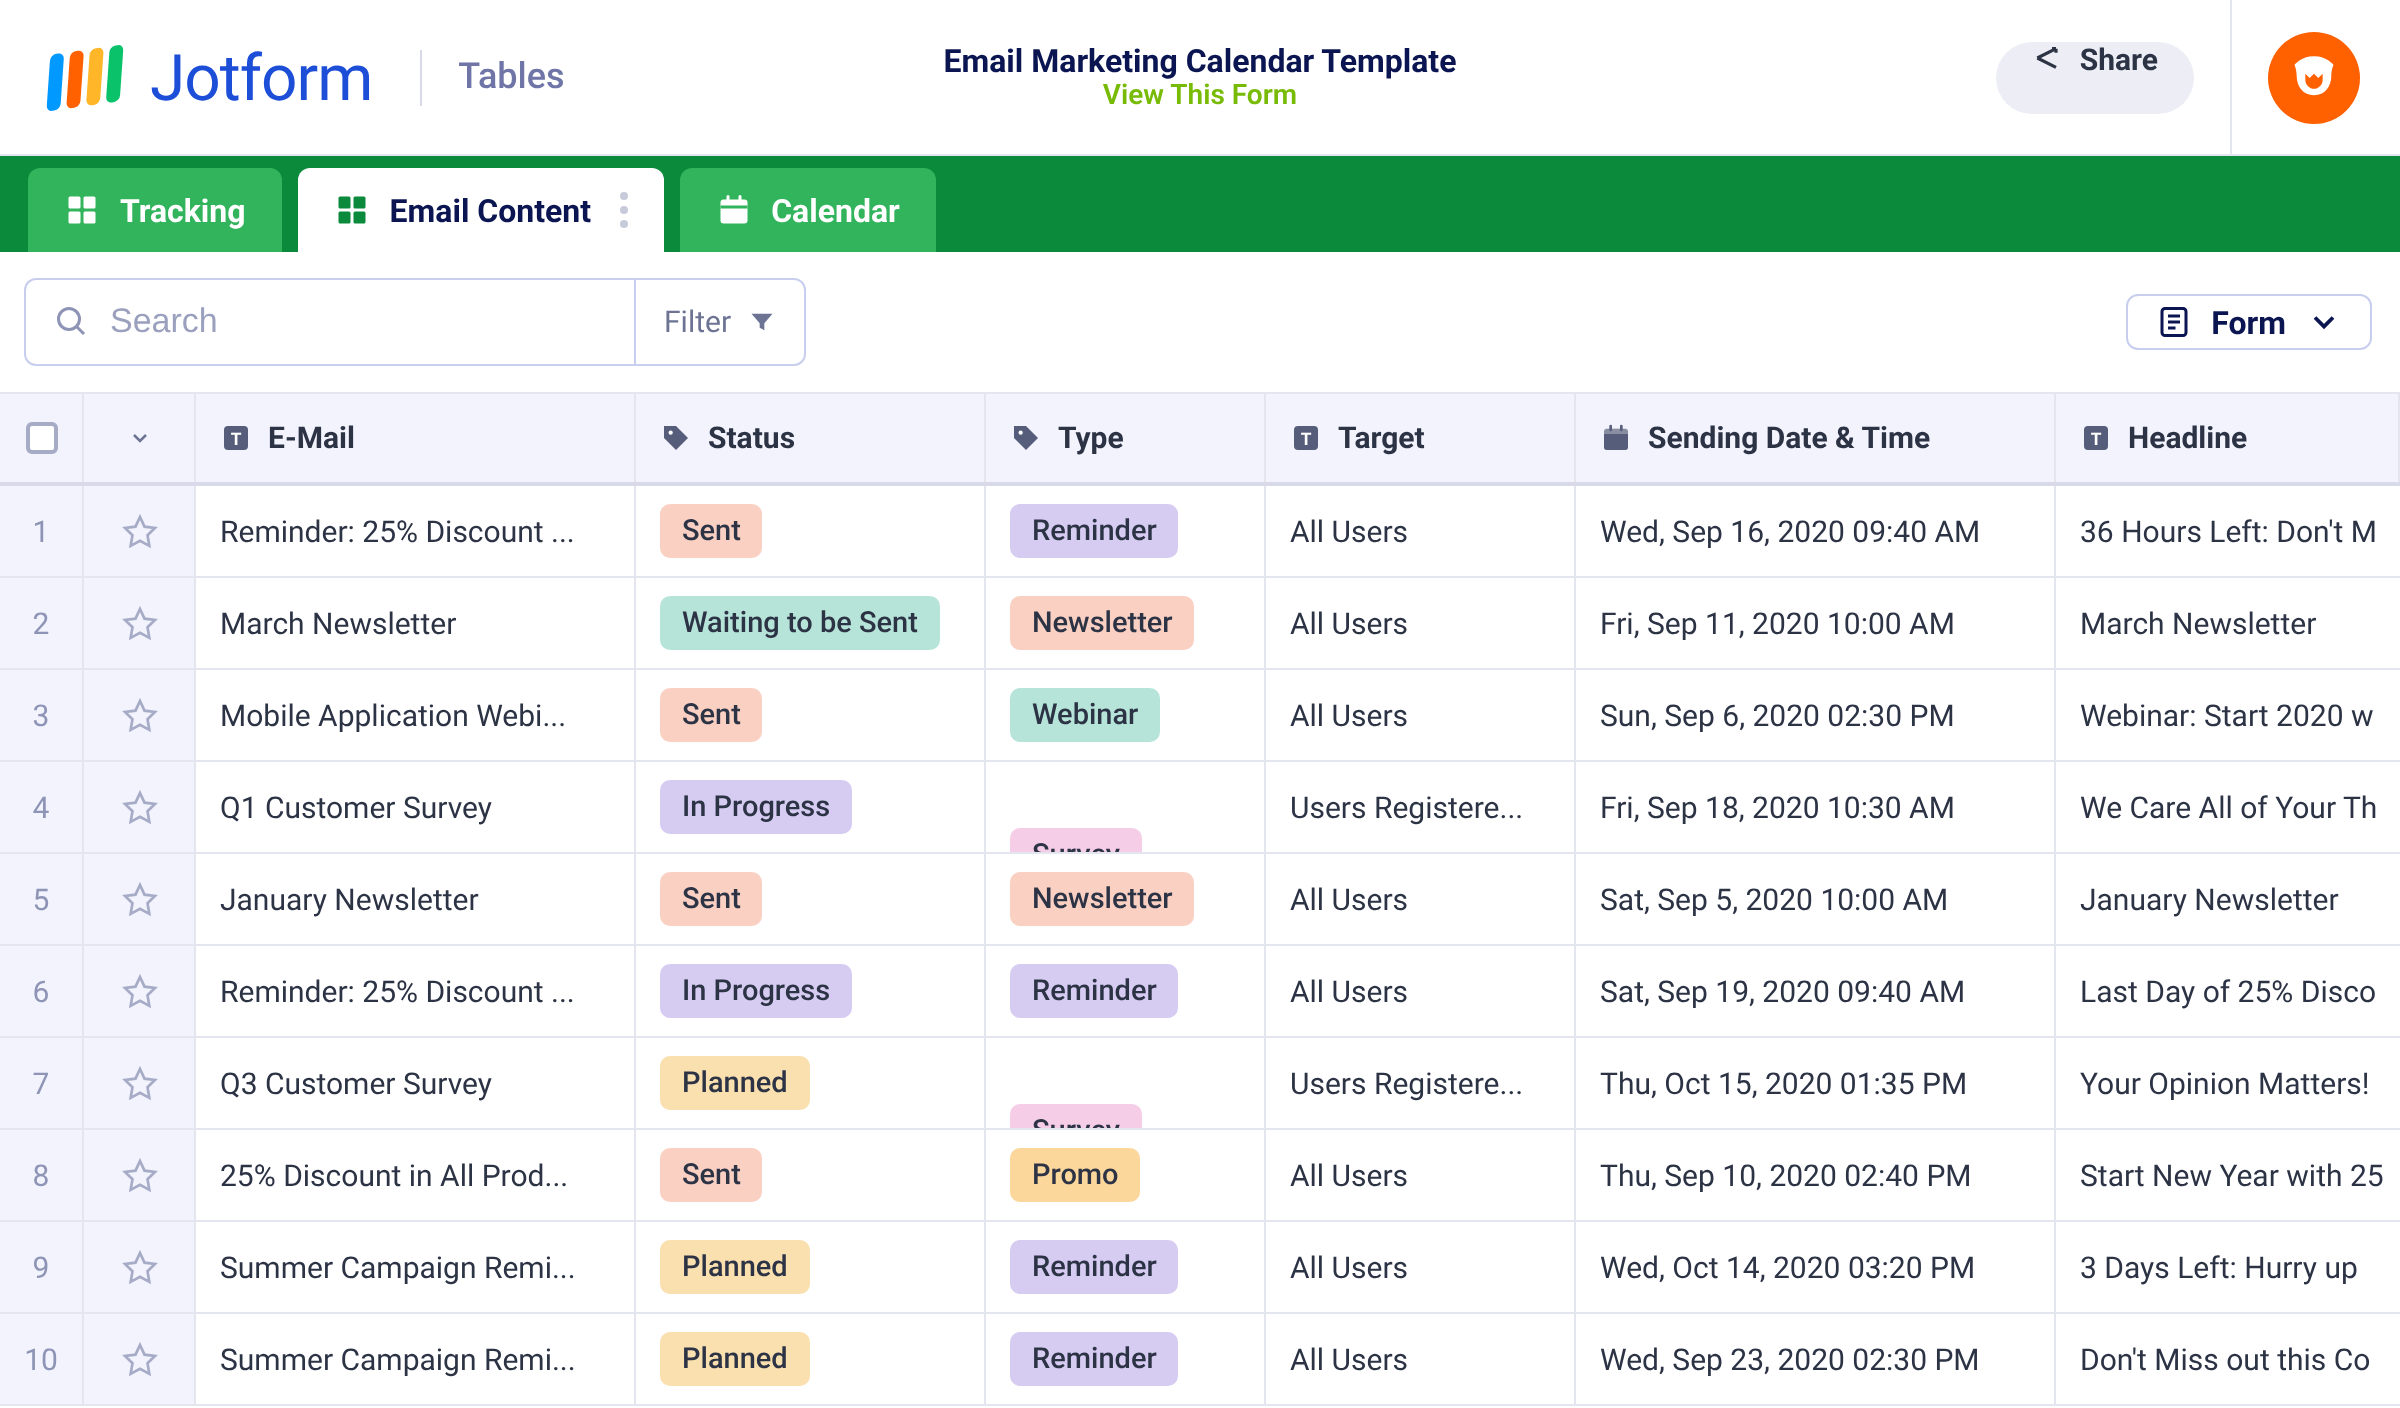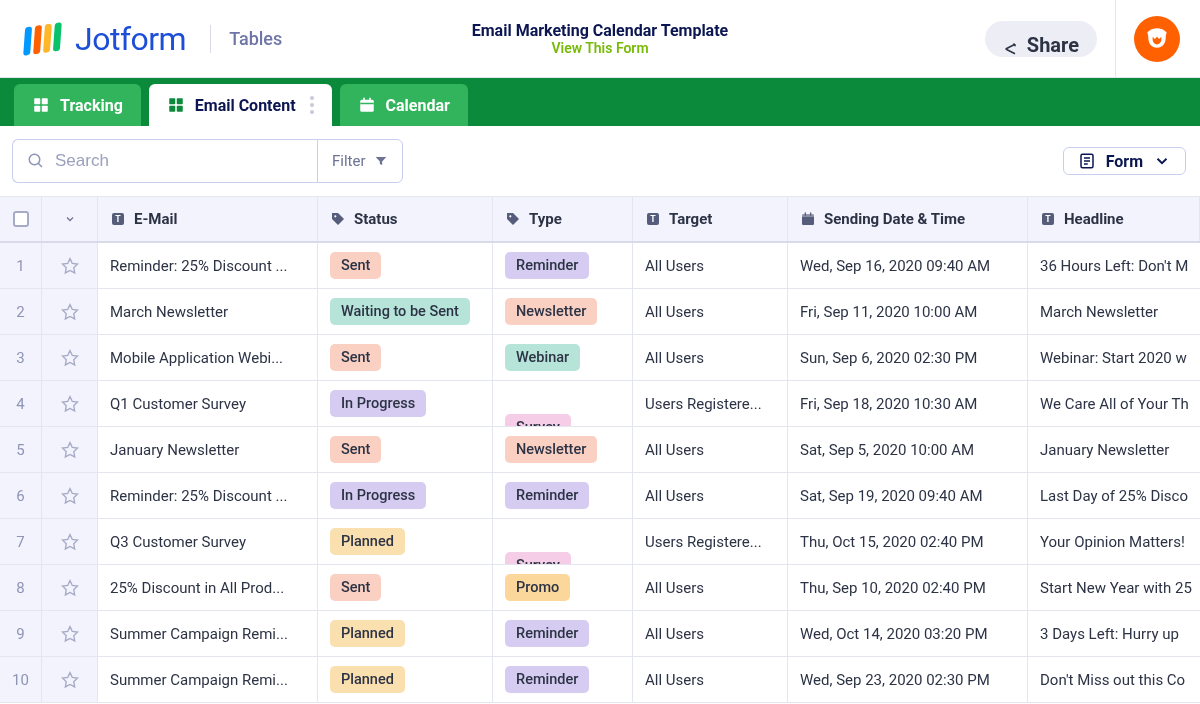--- a/index.html
+++ b/index.html
@@ -9,21 +9,21 @@
   .logo-mark { display:flex; gap:3px; transform:rotate(-8deg) skewX(-12deg); }
   .logo-bar { width:7px; height:28px; border-radius:3px; }
   .lb1{background:#0099FF;} .lb2{background:#FF6100;} .lb3{background:#FFB629;} .lb4{background:#09C269;}
   .logo-word { font-size:32px; font-weight:400; color:#1d4ed8; letter-spacing:-0.5px;}
   .logo-div { width:1px; height:28px; background:#d8dae9; margin:0 4px 0 10px;}
   .logo-sub { font-size:18px; color:#6f76a7; font-weight:500;}
   .title-block { position:absolute; left:50%; transform:translateX(-50%); text-align:center; }
   .page-title { font-size:16px; font-weight:700; color:#0a1551; }
   .view-form { font-size:14px; font-weight:600; color:#78BB07; cursor:pointer;}
   .top-right { margin-left:auto; display:flex; align-items:center; gap:18px;}
-  .share-btn { background:#edeef5; border-radius:20px; height:36px; padding:0 18px; display:flex; align-items:flex-end; gap:8px; font-weight:700; color:#2c3345; font-size:20px; cursor:pointer;}
+  .share-btn { background:#edeef5; border-radius:20px; height:36px; padding:0 18px; display:flex; align-items:flex-start; gap:8px; font-weight:700; color:#2c3345; font-size:15px; cursor:pointer;}
   .share-btn svg{width:16px;height:16px;}
   .vdiv { width:1px; height:78px; background:#e3e5ef;}
   .avatar { width:46px; height:46px; border-radius:50%; background:#FF6100; display:flex; align-items:center; justify-content:center;}
   .avatar-inner{width:26px;height:26px;fill:#fff;}
   .tabbar { height:48px; background:#0a8a3a; display:flex; align-items:flex-end; padding-left:14px; gap:8px;}
   .tab { height:42px; border-radius:6px 6px 0 0; display:flex; align-items:center; gap:10px; padding:0 18px; font-size:16px; font-weight:700; cursor:pointer;}
   .tab.green { background:#32b45c; color:#fff;}
   .tab.active { background:#fff; color:#0a1551;}
   .tab .grid-ic{width:18px;height:18px;}
   .tab .cal-ic{width:18px;height:18px; fill:#fff;}
@@ -337,21 +337,21 @@
           </svg>
         </div>
         <div class="cell email">Q3 Customer Survey</div>
         <div class="cell status">
           <span class="pill s-plan">Planned</span>
         </div>
         <div class="cell type">
           <span class="pill t-surv">Survey</span>
         </div>
         <div class="cell target">Users Registere...</div>
-        <div class="cell date">Thu, Oct 15, 2020 02:40 PM</div>
+        <div class="cell date">Thu, Oct 15, 2020 01:35 PM</div>
         <div class="cell head">Your Opinion Matters!</div>
       </div>
       <div class="row">
         <div class="cell idx">8</div>
         <div class="cell star">
           <svg viewBox="0 0 24 24">
             <polygon points="12 3 14.7 8.8 21 9.6 16.5 14 17.6 20.3 12 17.3 6.4 20.3 7.5 14 3 9.6 9.3 8.8 12 3"></polygon>
           </svg>
         </div>
         <div class="cell email">25% Discount in All Prod...</div>

